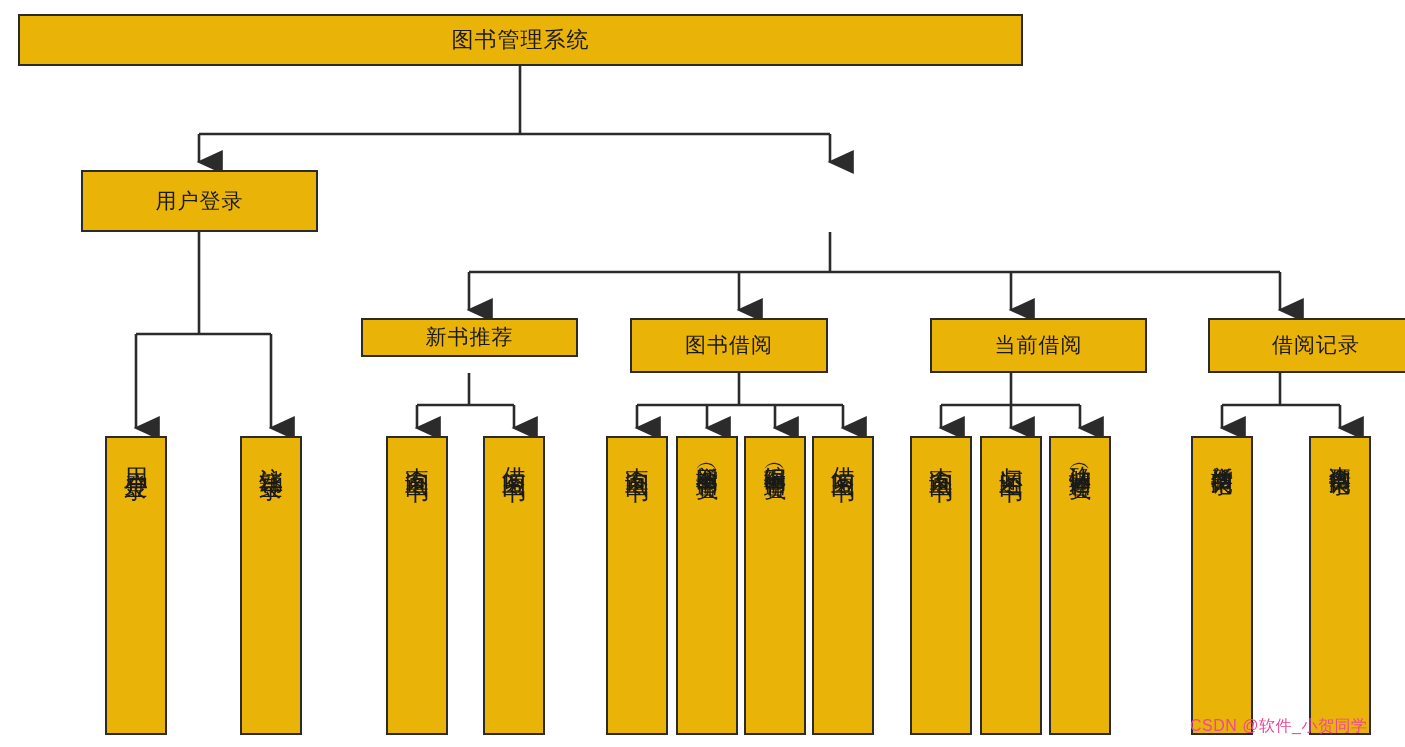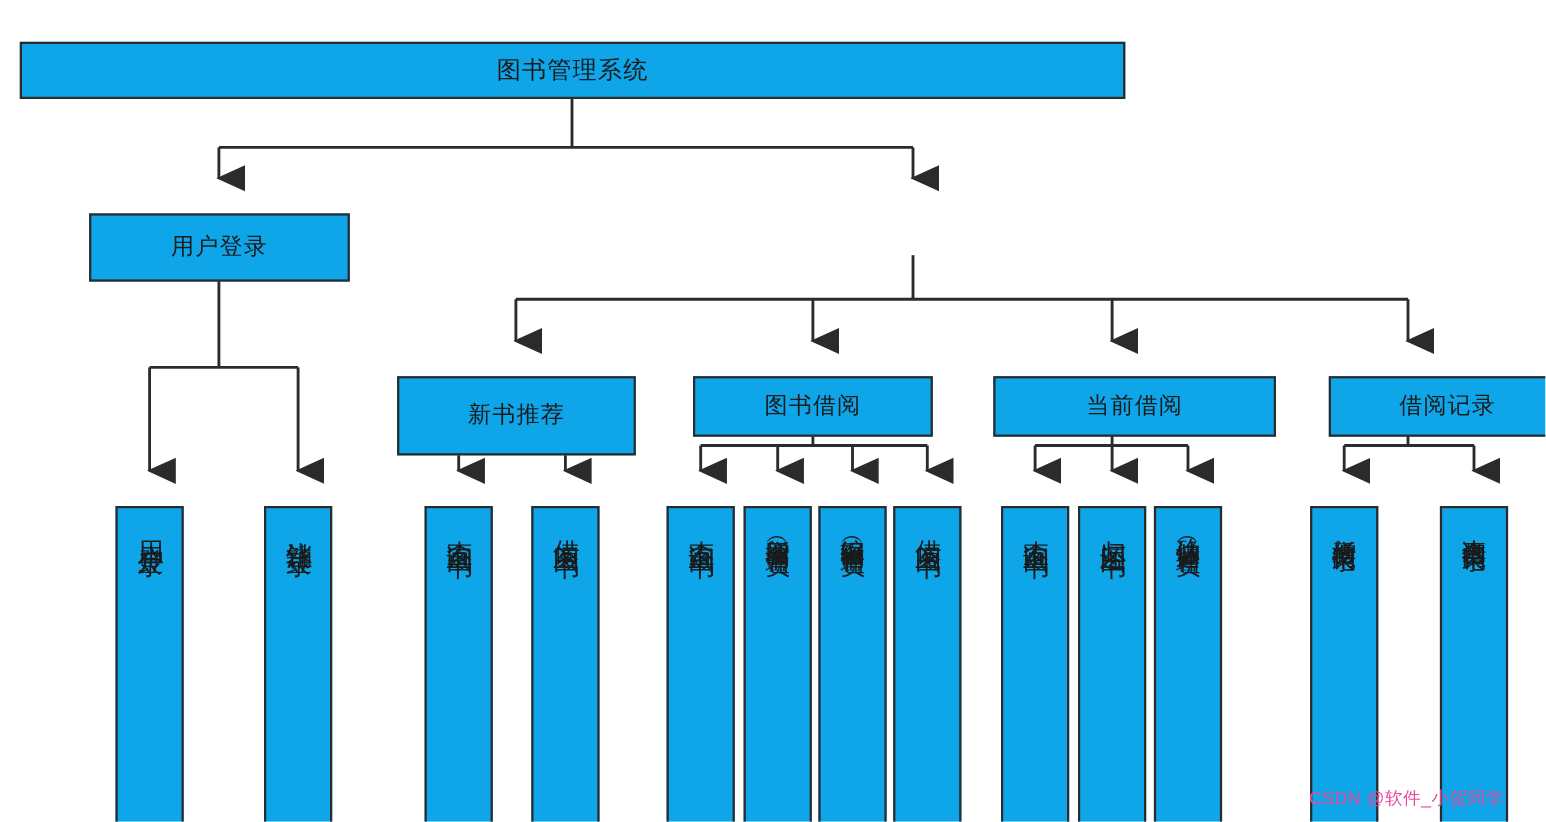--- a/index.html
+++ b/index.html
@@ -21,27 +21,26 @@
     position: absolute;
     left: 0;
     top: 0;
     width: 1405px;
     height: 747px;
     pointer-events: none;
   }
   .node {
     position: absolute;
     box-sizing: border-box;
-    background: #0ea5e9;
+    background: #eab308;
     border: 2px solid #2b2b2b;
     display: flex;
     align-items: center;
     justify-content: center;
     color: #1a1a1a;
-    margin-top: 24px;
   }
   .node .label {
     display: block;
     text-align: center;
     line-height: 1.05;
     white-space: pre-line;
   }
   
   .node.horiz .label {
     font-size: 21px;
@@ -133,27 +132,27 @@
   </svg>
 
   <div class="node horiz root" style="left:18px; top:14px; width:1005px; height:52px;">
     <span class="label">图书管理系统</span>
   </div>
 
   <div class="node horiz" style="left:81px; top:170px; width:237px; height:62px;">
     <span class="label">用户登录</span>
   </div>
 
-  <div class="node horiz" style="left:361px; top:318px; width:217px; height:72px;">
+  <div class="node horiz" style="left:361px; top:318px; width:217px; height:39px;">
     <span class="label">新书推荐</span>
   </div>
-  <div class="node horiz" style="left:630px; top:318px; width:218px; height:55px;">
+  <div class="node horiz" style="left:630px; top:318px; width:198px; height:55px;">
     <span class="label">图书借阅</span>
   </div>
-  <div class="node horiz" style="left:903px; top:318px; width:257px; height:55px;">
+  <div class="node horiz" style="left:930px; top:318px; width:217px; height:55px;">
     <span class="label">当前借阅</span>
   </div>
   <div class="node horiz" style="left:1208px; top:318px; width:216px; height:55px;">
     <span class="label">借阅记录</span>
   </div>
 
   <div class="node vert" style="left:105px; top:436px; width:62px; height:299px;">
     <span class="label">用户登录</span>
   </div>
   <div class="node vert" style="left:240px; top:436px; width:62px; height:299px;">

